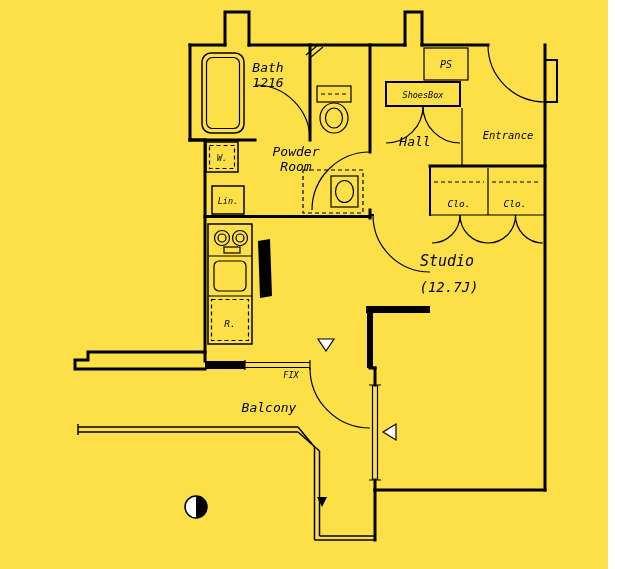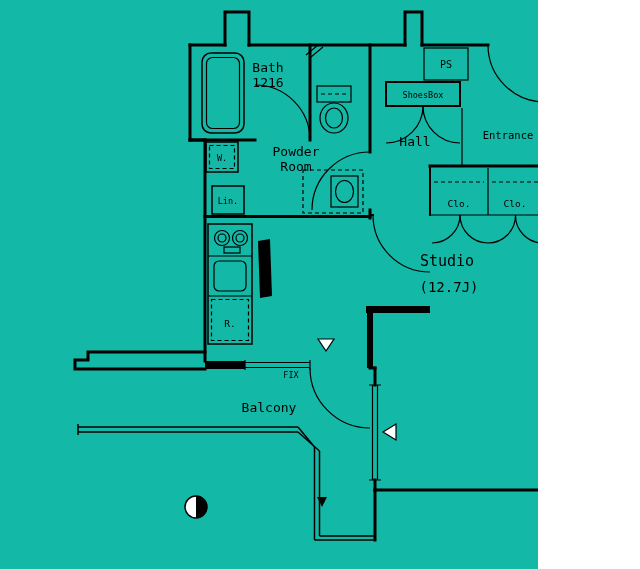--- a/index.html
+++ b/index.html
@@ -1,21 +1,22 @@
 <!DOCTYPE html>
 <html><head>
 <meta charset="utf-8">
 <style>
   html,body{margin:0;padding:0;background:#ffffff;}
   .canvas{
     position:relative;
-    width:538px;height:569px;
-    background:#14b8a6;
+    width:608px;height:569px;
+    background:#fde047;
     overflow:hidden;
     font-family:"DejaVu Sans Mono","Liberation Mono",monospace;
+    font-style:italic;
   }
   svg{display:block}
   .w  {stroke:#000;stroke-width:3;fill:none;stroke-linecap:square}
   .w2 {stroke:#000;stroke-width:2;fill:none;stroke-linecap:square}
   .t  {stroke:#000;stroke-width:1.2;fill:none}
   .t15{stroke:#000;stroke-width:1.5;fill:none}
   .d  {stroke-dasharray:4 3}
   .blk{fill:#000;stroke:none}
   text{fill:#000;font-family:"DejaVu Sans Mono","Liberation Mono",monospace}
   .lab-room{font-size:13px}

